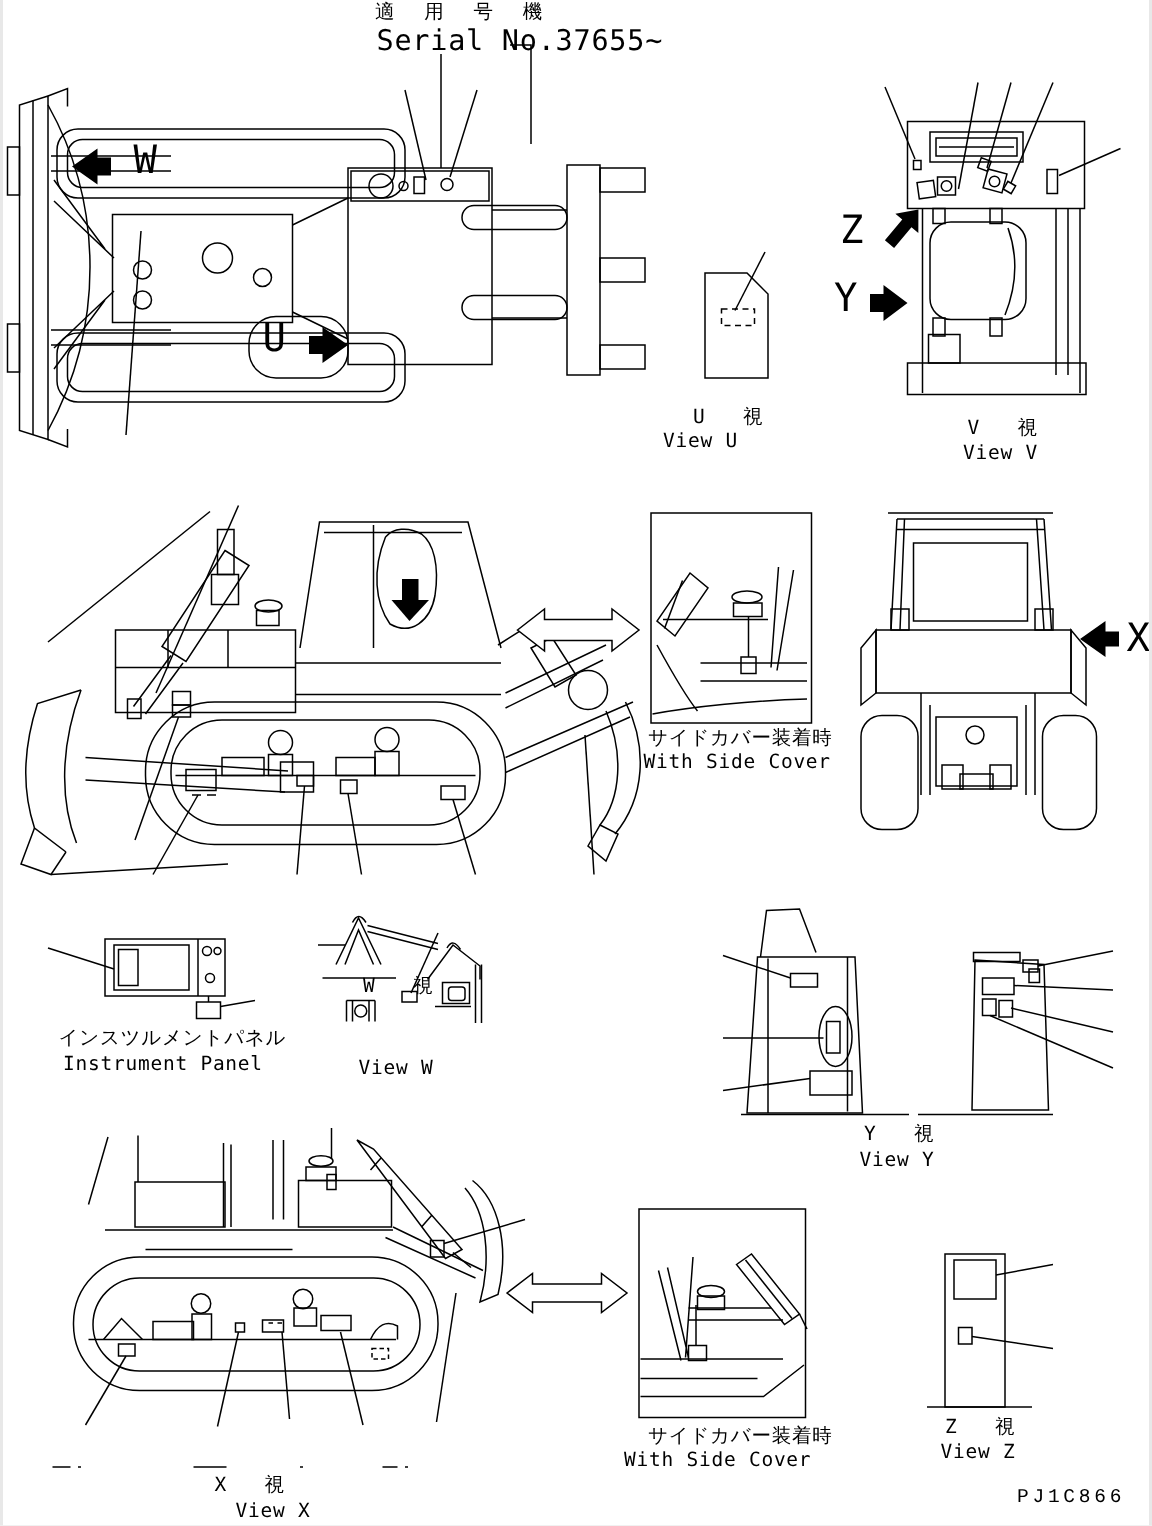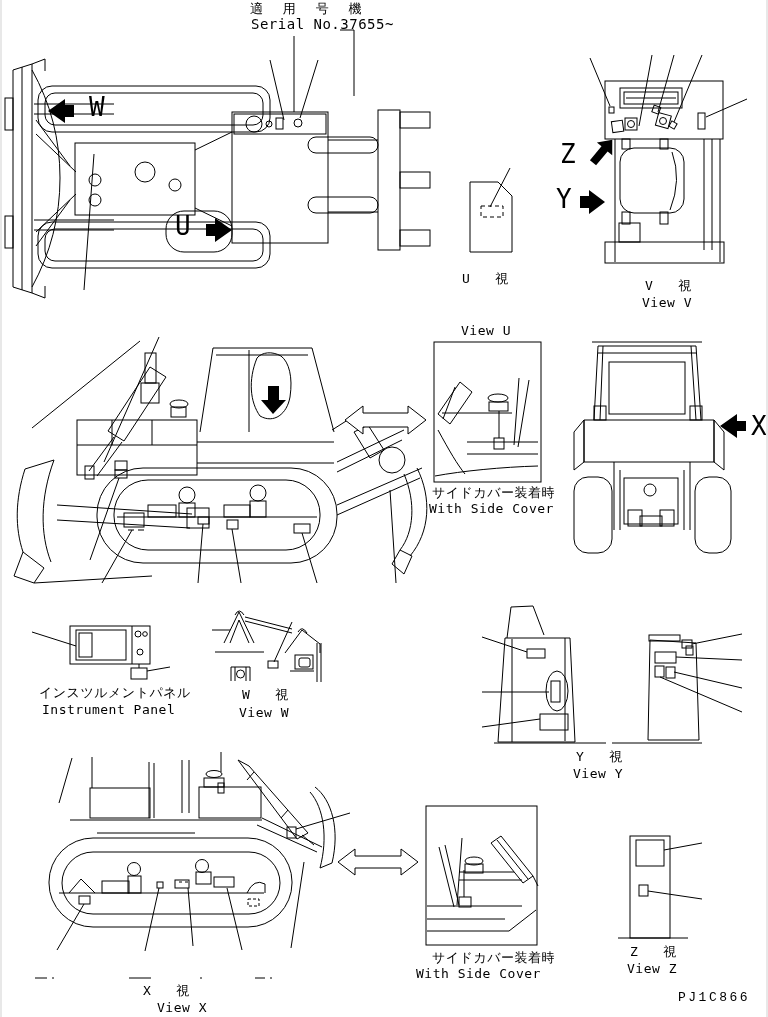--- a/index.html
+++ b/index.html
@@ -9,21 +9,21 @@
     font-family:"DejaVu Sans Mono","DejaVu Sans",sans-serif; color:#000;
   }
   svg.art { position:absolute; left:0; top:0; }
   svg.art * { stroke:#000; fill:none; stroke-width:1; }
   svg.art .fill { fill:#000; stroke:none; }
   svg.art .wfill { fill:#fff; stroke:#000; }
   .lbl { position:absolute; white-space:pre; line-height:1.1; letter-spacing:0.5px; }
   .jp  { font-size:13px; }
   .en  { font-size:13px; }
   .hdr-jp { font-size:13px; letter-spacing:6px; }
-  .hdr-sn { font-size:14px; }
+  .hdr-sn { font-size:19px; }
   .dirletter { font-size:26px; font-weight:400; }
   .code { font-size:13px; letter-spacing:2.5px; }
 </style>
 </head>
 <body>
 
 <div class="page">
 
 <svg class="art" width="768" height="1017" viewBox="0 0 768 1017">
 
@@ -330,32 +330,32 @@
   <div class="lbl hdr-jp" style="left:248px; top:2px;">適 用 号 機</div>
   <div class="lbl hdr-sn" style="left:249px; top:17px;">Serial No.37655~</div>
 
   <div class="lbl dirletter" style="left:87px;  top:93px;">W</div>
   <div class="lbl dirletter" style="left:173px; top:212px;">U</div>
   <div class="lbl dirletter" style="left:558px; top:140px;">Z</div>
   <div class="lbl dirletter" style="left:554px; top:185px;">Y</div>
   <div class="lbl dirletter" style="left:749px; top:412px;">X</div>
 
   <div class="lbl jp" style="left:460px; top:272px;text-align:right;">U   視</div>
-  <div class="lbl en" style="left:459px; top:288px;margin-top:36px;">View U</div>
+  <div class="lbl en" style="left:440px; top:288px;">View U</div>
 
   <div class="lbl jp" style="left:643px; top:279px;">V   視</div>
   <div class="lbl en" style="left:640px; top:296px;">View V</div>
 
   <div class="lbl jp" style="left:430px; top:486px;">サイドカバー装着時</div>
   <div class="lbl en" style="left:427px; top:502px;">With Side Cover</div>
 
   <div class="lbl jp" style="left:37px; top:686px;">インスツルメントパネル</div>
   <div class="lbl en" style="left:40px; top:703px;text-align:right;">Instrument Panel</div>
 
-  <div class="lbl jp" style="left:240px; top:688px;">W   視</div>
+  <div class="lbl jp" style="left:240px; top:651px;">W   視</div>
   <div class="lbl en" style="left:237px; top:706px;">View W</div>
 
   <div class="lbl jp" style="left:574px; top:750px;">Y   視</div>
   <div class="lbl en" style="left:571px; top:767px;">View Y</div>
 
   <div class="lbl jp" style="left:430px; top:951px;">サイドカバー装着時</div>
   <div class="lbl en" style="left:414px; top:967px;">With Side Cover</div>
 
   <div class="lbl jp" style="left:141px; top:984px;text-align:right;">X   視</div>
   <div class="lbl en" style="left:155px; top:1001px;">View X</div>

